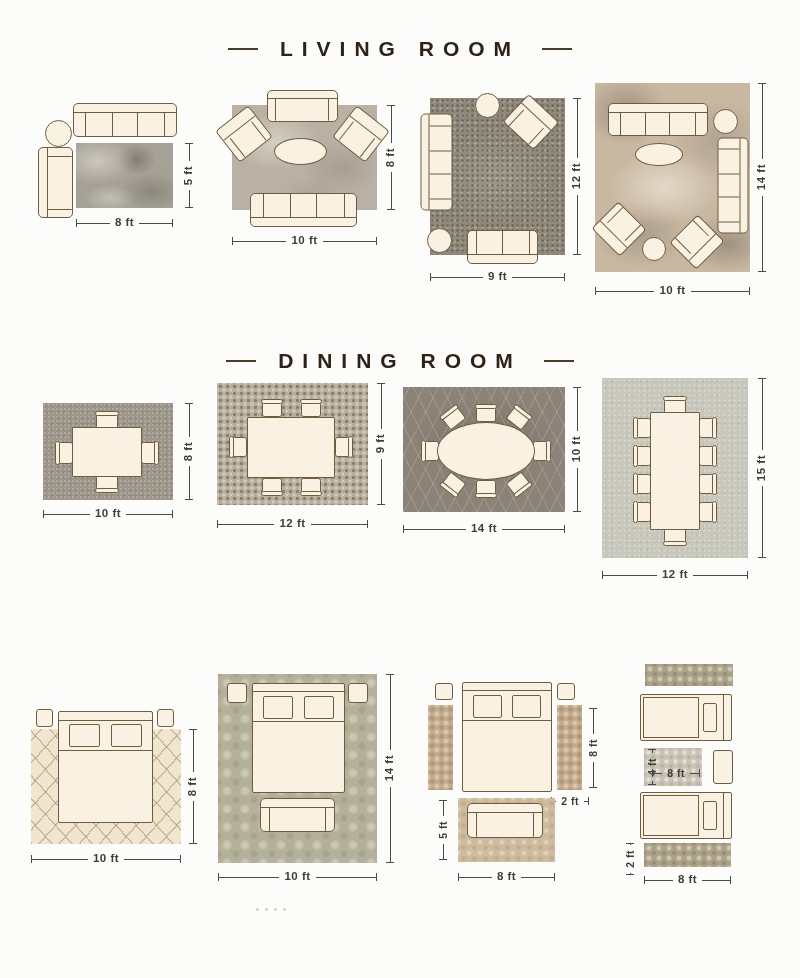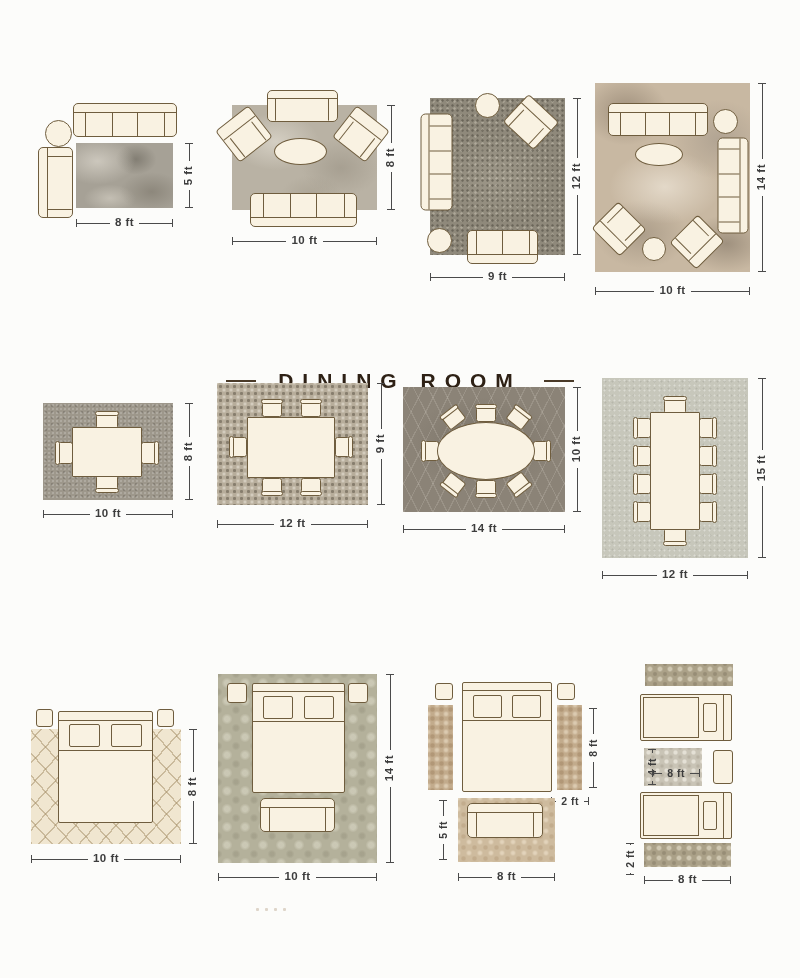--- a/index.html
+++ b/index.html
@@ -128,20 +128,25 @@
   .sm .dtxt{font-size:10.5px}
 
   .wmark{position:absolute;left:256px;top:908px;display:flex;gap:6px}
   .wmark i{width:3px;height:3px;background:#ded5c9;border-radius:1px}
 </style>
 </head>
 <body>
 
 <div id="page">
 
+  <div class="sec-title" style="top:36px">
+    <i class="tdash"></i>
+    <h2>LIVING ROOM</h2>
+    <i class="tdash"></i>
+  </div>
 
   <div class="rug r-lr1" style="left:76px;top:143px;width:97px;height:65px"></div>
   <div class="fu round" style="left:45px;top:120px;width:27px;height:27px"></div>
   <div class="fu sofa s3" style="left:73px;top:103px;width:104px;height:34px"></div>
   <div class="fu sofa s1" style="left:20px;top:165px;width:71px;height:35px;transform:rotate(-90deg)"></div>
   <div class="dim-h" style="left:76px;top:216px;width:97px">
       <i class="ln a"></i>
       <span class="dtxt">8 ft</span>
       <i class="ln b"></i>
     </div>
@@ -197,21 +202,21 @@
       <i class="ln a"></i>
       <span class="dtxt">10 ft</span>
       <i class="ln b"></i>
     </div>
   <div class="dim-v" style="left:755px;top:83px;height:189px">
       <i class="ln a"></i>
       <span class="dtxt">14 ft</span>
       <i class="ln b"></i>
     </div>
 
-  <div class="sec-title" style="top:368px">
+  <div class="sec-title" style="top:348px">
     <i class="tdash"></i>
     <h2>DINING ROOM</h2>
     <i class="tdash"></i>
   </div>
 
   <div class="rug r-dr1" style="left:43px;top:403px;width:130px;height:97px"></div>
   <div class="fu dchair up" style="left:96px;top:414px;width:22px;height:15px"></div>
   <div class="fu dchair down" style="left:96px;top:475px;width:22px;height:15px"></div>
   <div class="fu dchair left" style="left:58px;top:442px;width:15px;height:22px"></div>
   <div class="fu dchair right" style="left:141px;top:442px;width:15px;height:22px"></div>

